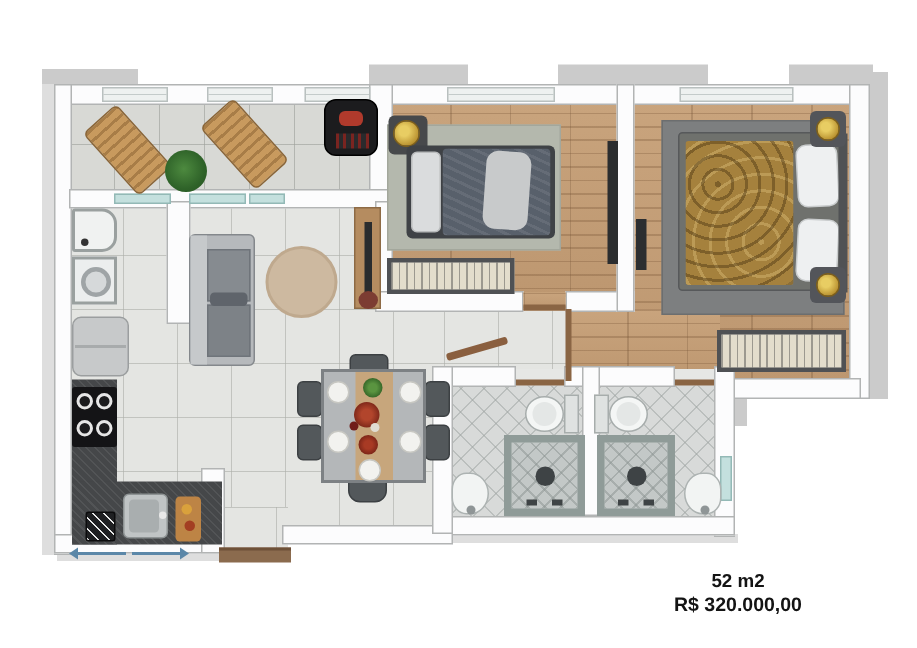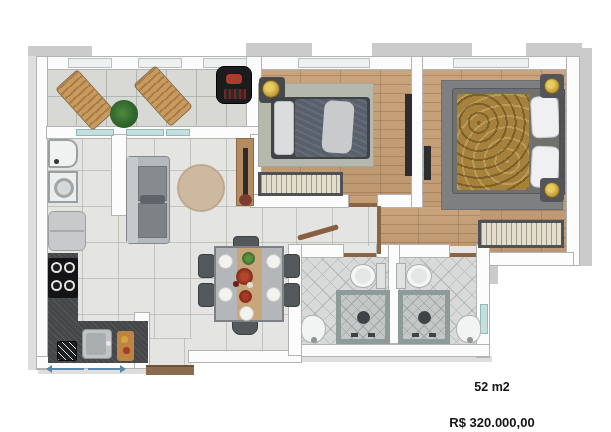--- a/index.html
+++ b/index.html
@@ -229,16 +229,16 @@
     <div class="a" style="left:10px;top:21px;width:6px;height:6px;background:#8f9596;border-radius:50%;"></div>
   </div>
 
   <div class="a" style="left:50px;top:368px;width:34px;height:2px;background:#5b87a8;z-index:7;"></div>
   <div class="a" style="left:88px;top:368px;width:34px;height:2px;background:#5b87a8;z-index:7;"></div>
   <div class="a" style="left:46px;top:365px;width:0;height:0;border-top:4px solid transparent;border-bottom:4px solid transparent;border-right:6px solid #5b87a8;z-index:7;"></div>
   <div class="a" style="left:120px;top:365px;width:0;height:0;border-top:4px solid transparent;border-bottom:4px solid transparent;border-left:6px solid #5b87a8;z-index:7;"></div>
 
   <div class="a footer" style="left:408px;top:380px;width:168px;height:34px;">
     <div style="font-size:12.5px;">52 m2</div>
-    <div style="font-size:13px;margin-top:20px;">R$ 320.000,00</div>
+    <div style="font-size:13px;">R$ 320.000,00</div>
   </div>
 
 </div>
 
 </body></html>

